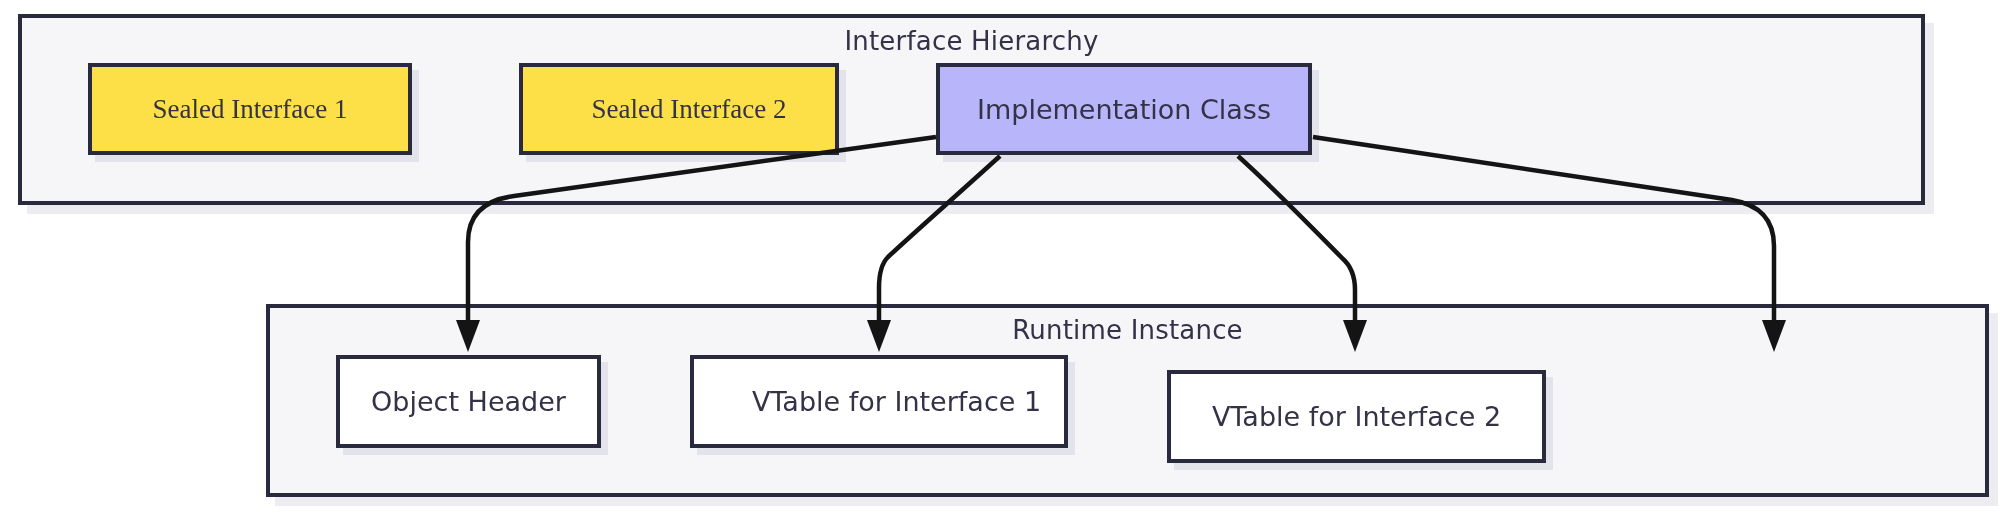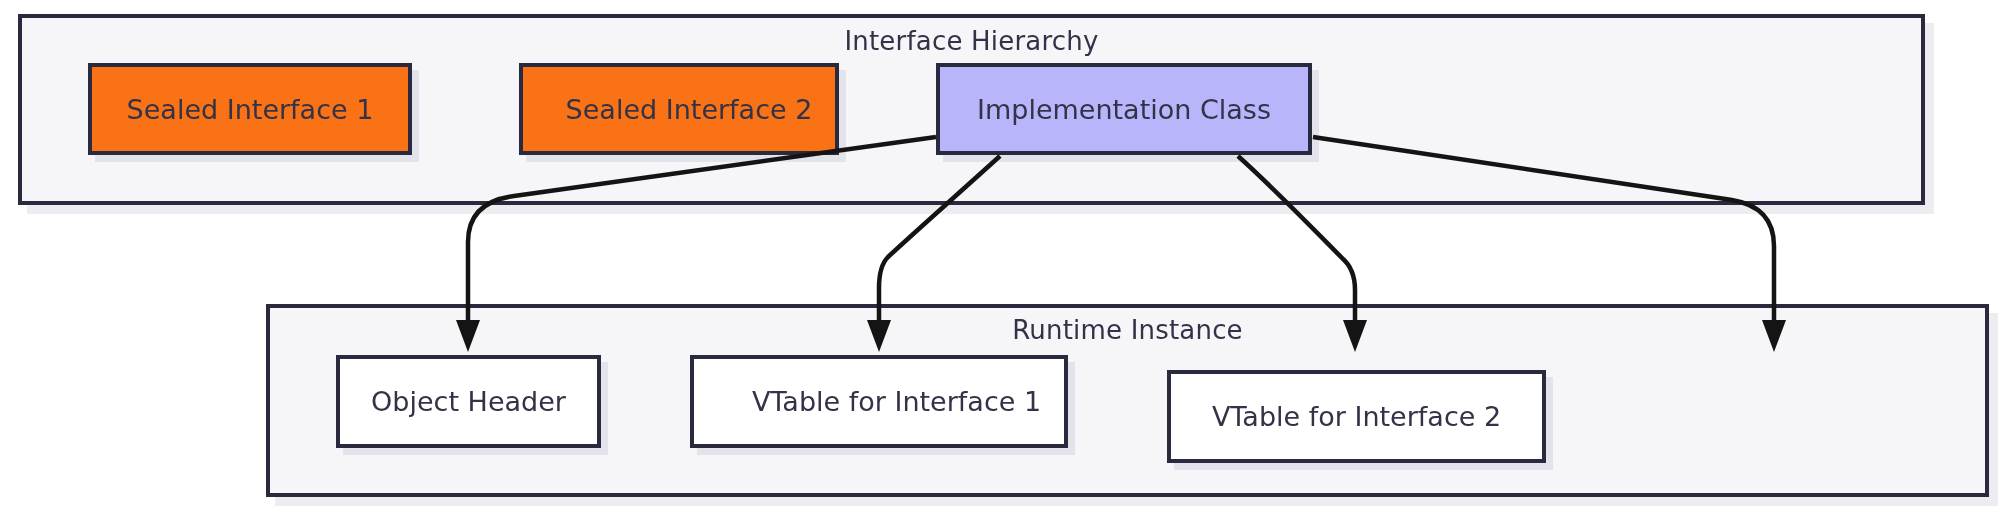--- a/index.html
+++ b/index.html
@@ -17,21 +17,21 @@
   .group-title {
     position:absolute; left:0; right:0; text-align:center;
     font-size:26px; color:#343247; letter-spacing:0.2px;
   }
   .node {
     position:absolute; display:flex; align-items:center; justify-content:center;
     border:4.5px solid #2a2a3e; box-sizing:border-box;
     font-size:27px; color:#343247; white-space:nowrap;
     box-shadow:7px 7px 0 rgba(180,180,200,0.28);
   }
-  .node.pink     { background:#f97316; }
+  .node.pink     { background:#fde047;font-family:Liberation Serif, serif; }
   .node.lavender { background:#b8b5fa; }
   .node.white    { background:#ffffff; }
   .edges {
     position:absolute; left:0; top:0; width:2002px; height:512px;
     z-index:5; pointer-events:none;
   }
   .edges path { stroke:#141414; stroke-width:4.5; fill:none; }
   .edges polygon { fill:#141414; stroke:none; }
 </style>
 </head>

